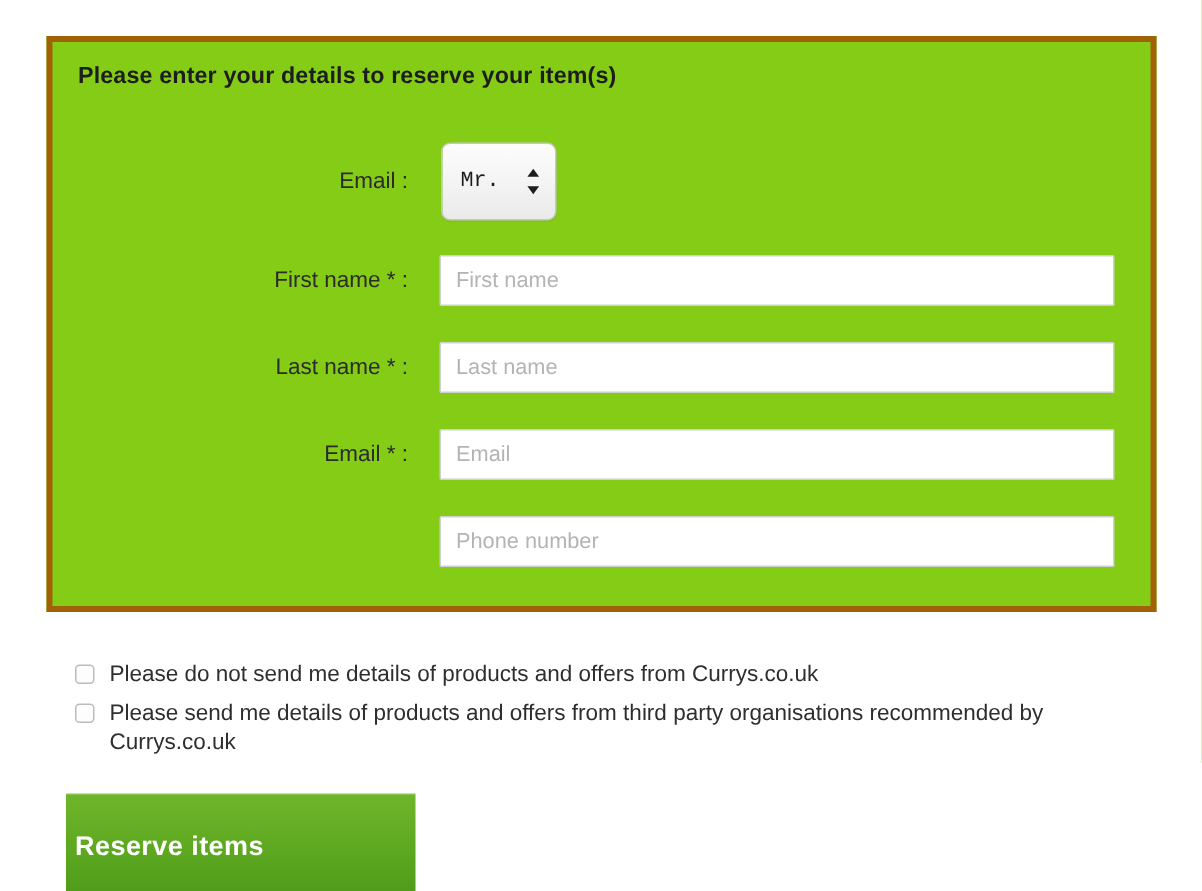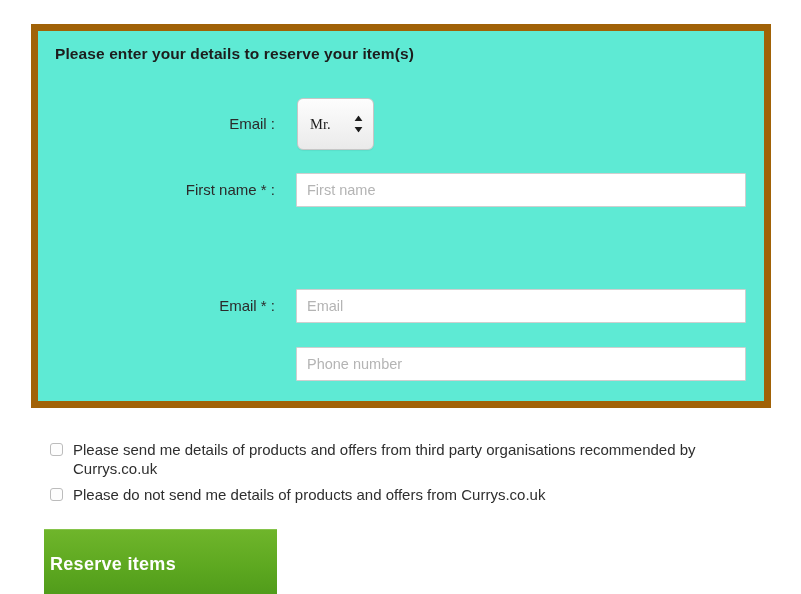--- a/index.html
+++ b/index.html
@@ -17,22 +17,22 @@
     position: relative;
   }
 
   
   .form-card {
     position: absolute;
     left: 31px;
     top: 24px;
     width: 740px;
     height: 384px;
-    border: 7px solid #a16207;
-    background: #5eead4;
+    border: 4px solid #a16207;
+    background: #84cc16;
     box-sizing: border-box;
   }
 
   .form-heading {
     position: absolute;
     left: 17px;
     top: 14px;
     font-size: 15.5px;
     font-weight: bold;
     color: #1d1d1d;
@@ -102,21 +102,21 @@
   }
   .title-select {
     width: 100%;
     height: 100%;
     box-sizing: border-box;
     -webkit-appearance: none;
     appearance: none;
     border: 1px solid #c6c6c6;
     border-radius: 6px;
     background: linear-gradient(to bottom, #fdfdfd 0%, #f3f3f3 55%, #eaeaea 100%);
-    font-family: Liberation Serif, serif;
+    font-family: Liberation Mono, monospace;
     font-size: 14.5px;
     color: #1c1c1c;
     padding: 0 26px 0 12px;
     outline: none;
     box-shadow: 0 1px 1px rgba(0,0,0,0.05);
   }
   .select-stepper {
     position: absolute;
     right: 11px;
     top: 50%;
@@ -200,43 +200,51 @@
 
   <div class="field-row first-row">
     <div class="field-label">
       <span>First name</span>
       <span class="req-star">*</span>
       <span>:</span>
     </div>
     <input class="text-input" type="text" placeholder="First name" style="">
   </div>
 
+  <div class="field-row last-row">
+    <div class="field-label">
+      <span>Last name</span>
+      <span class="req-star">*</span>
+      <span>:</span>
+    </div>
+    <input class="text-input" type="text" placeholder="Last name" style="">
+  </div>
 
   <div class="field-row email-row">
     <div class="field-label">
       <span>Email</span>
       <span class="req-star">*</span>
       <span>:</span>
     </div>
     <input class="text-input" type="text" placeholder="Email" style="">
   </div>
 
   <div class="field-row phone-row">
     <input class="text-input" type="text" placeholder="Phone number" style="">
   </div>
 
 </div>
 
 <div class="consent-list">
 
   <label class="consent-row">
     <input class="cb-box" type="checkbox" style="">
+    <span class="cb-label">Please do not send me details of products and offers from Currys.co.uk</span>
+  </label>
+
+  <label class="consent-row">
+    <input class="cb-box" type="checkbox" style="">
     <span class="cb-label">Please send me details of products and offers from third party organisations recommended by Currys.co.uk</span>
   </label>
 
-  <label class="consent-row">
-    <input class="cb-box" type="checkbox" style="">
-    <span class="cb-label">Please do not send me details of products and offers from Currys.co.uk</span>
-  </label>
-
 </div>
 
 <button class="reserve-button">Reserve items</button>
 
 </body></html>

